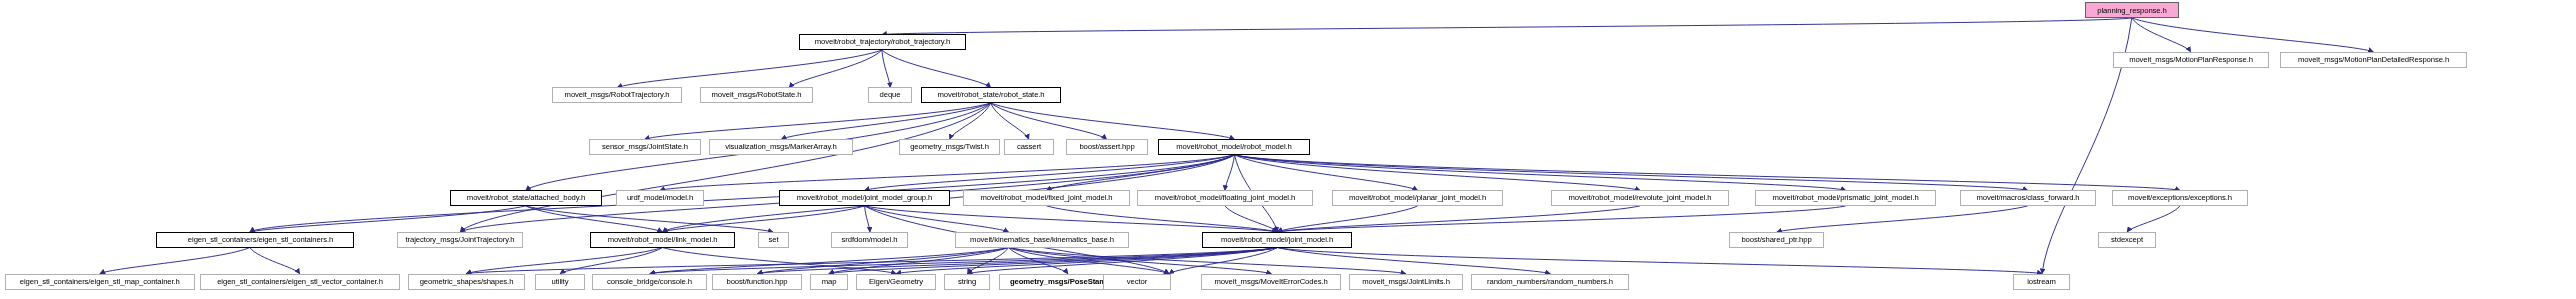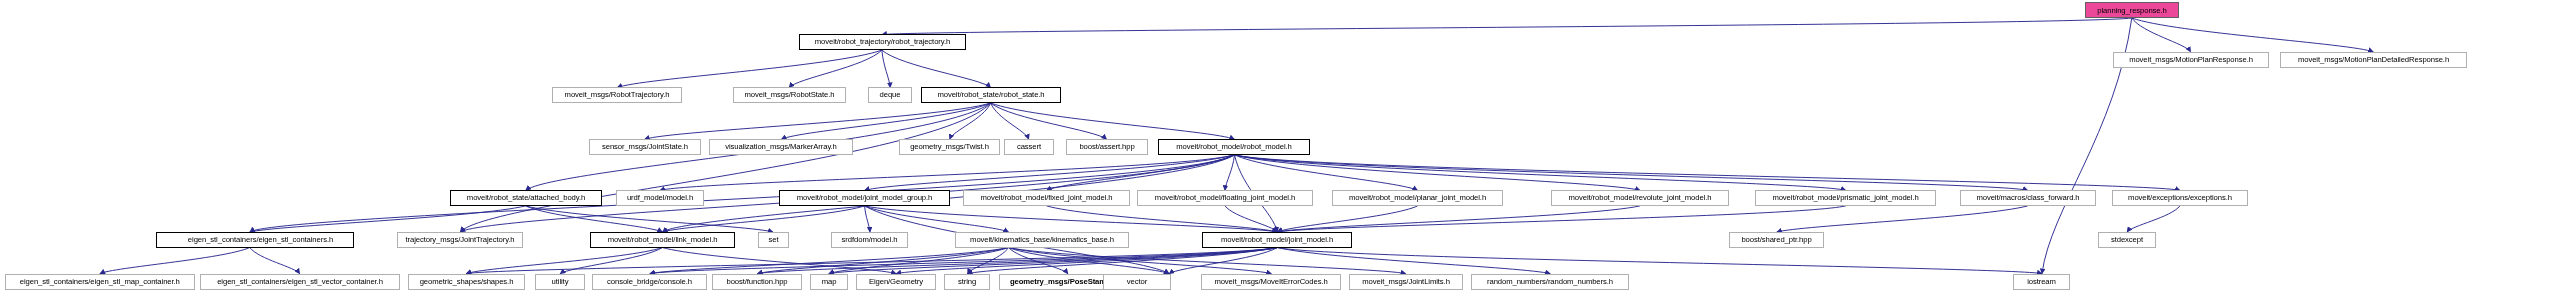--- a/index.html
+++ b/index.html
@@ -3,21 +3,21 @@
 <meta charset="utf-8">
 <style>
   html,body{margin:0;padding:0;background:#ffffff;}
   #canvas{position:relative;width:2576px;height:300px;background:#ffffff;
           font-family:"Liberation Sans", sans-serif;overflow:hidden;}
   .node{position:absolute;box-sizing:border-box;display:flex;align-items:center;
         justify-content:center;background:#ffffff;border:0.6px solid #b0b0b0;
         font-size:7.7px;color:#000000;white-space:nowrap;height:15.5px;
         letter-spacing:-0.1px;}
   .node.strong{border:1px solid #000000;}
-  .node.root{background:#ec4899;border:1px solid #606060;}
+  .node.root{background:#f9a8d4;border:1px solid #606060;}
   svg.edges{position:absolute;left:0;top:0;width:2576px;height:300px;
             pointer-events:none;overflow:visible;}
 </style>
 </head>
 <body>
 
 <div id="canvas">
   <svg class="edges" viewBox="0 0 4332 504" width="2576" height="300">
     <defs>
       <marker id="arrow" viewBox="0 0 10 10" refX="9" refY="5" markerWidth="6" markerHeight="6" orient="auto-start-reverse">
@@ -102,21 +102,21 @@
       </div>
       <div class="node" style="left: 2280px; top: 52px; width: 187px;">
         <span>moveit_msgs/MotionPlanDetailedResponse.h</span>
       </div>
       <div class="node strong" style="left: 799px; top: 34px; width: 167px;">
         <span>moveit/robot_trajectory/robot_trajectory.h</span>
       </div>
       <div class="node" style="left: 552px; top: 87px; width: 130px;">
         <span>moveit_msgs/RobotTrajectory.h</span>
       </div>
-      <div class="node" style="left: 733px; top: 87px; width: 113px;">
+      <div class="node" style="left: 700px; top: 87px; width: 113px;">
         <span>moveit_msgs/RobotState.h</span>
       </div>
       <div class="node" style="left: 868px; top: 87px; width: 44px; text-align: center;">
         <span>deque</span>
       </div>
       <div class="node strong" style="left: 921px; top: 87px; width: 140px;">
         <span>moveit/robot_state/robot_state.h</span>
       </div>
       <div class="node" style="left: 589px; top: 139px; width: 112px;">
         <span>sensor_msgs/JointState.h</span>

